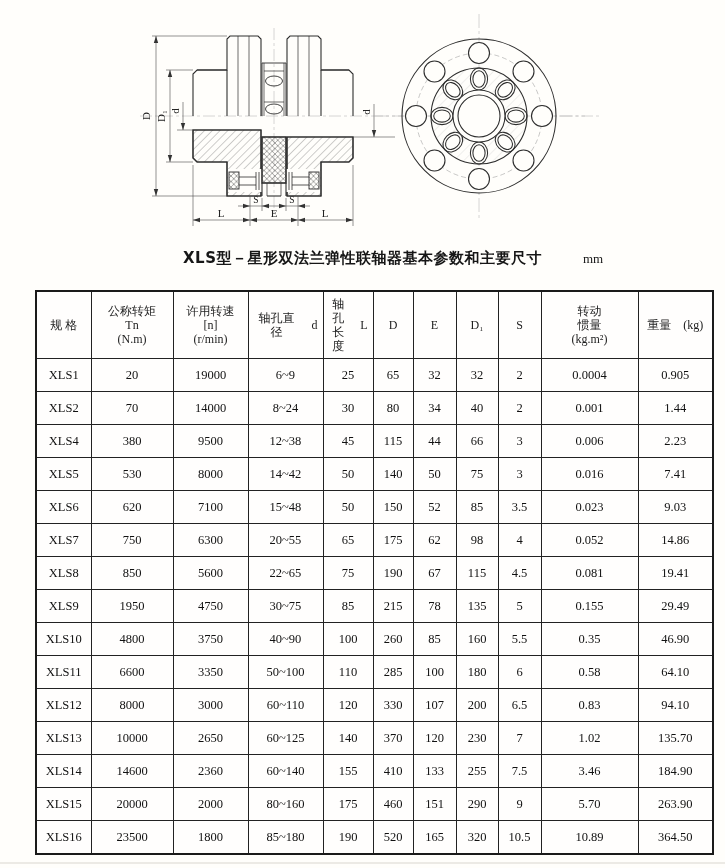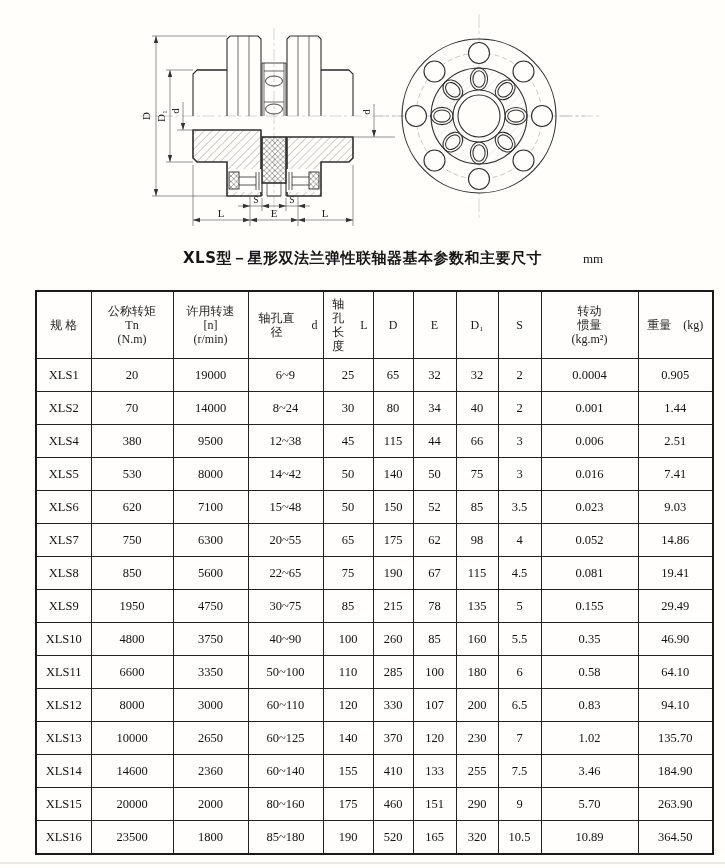--- a/index.html
+++ b/index.html
@@ -361,21 +361,21 @@
           <td>XLS4</td>
           <td>380</td>
           <td>9500</td>
           <td>12~38</td>
           <td>45</td>
           <td>115</td>
           <td>44</td>
           <td>66</td>
           <td>3</td>
           <td>0.006</td>
-          <td>2.51</td>
+          <td>2.23</td>
         </tr>
         <tr>
           <td>XLS5</td>
           <td>530</td>
           <td>8000</td>
           <td>14~42</td>
           <td>50</td>
           <td>140</td>
           <td>50</td>
           <td>75</td>

